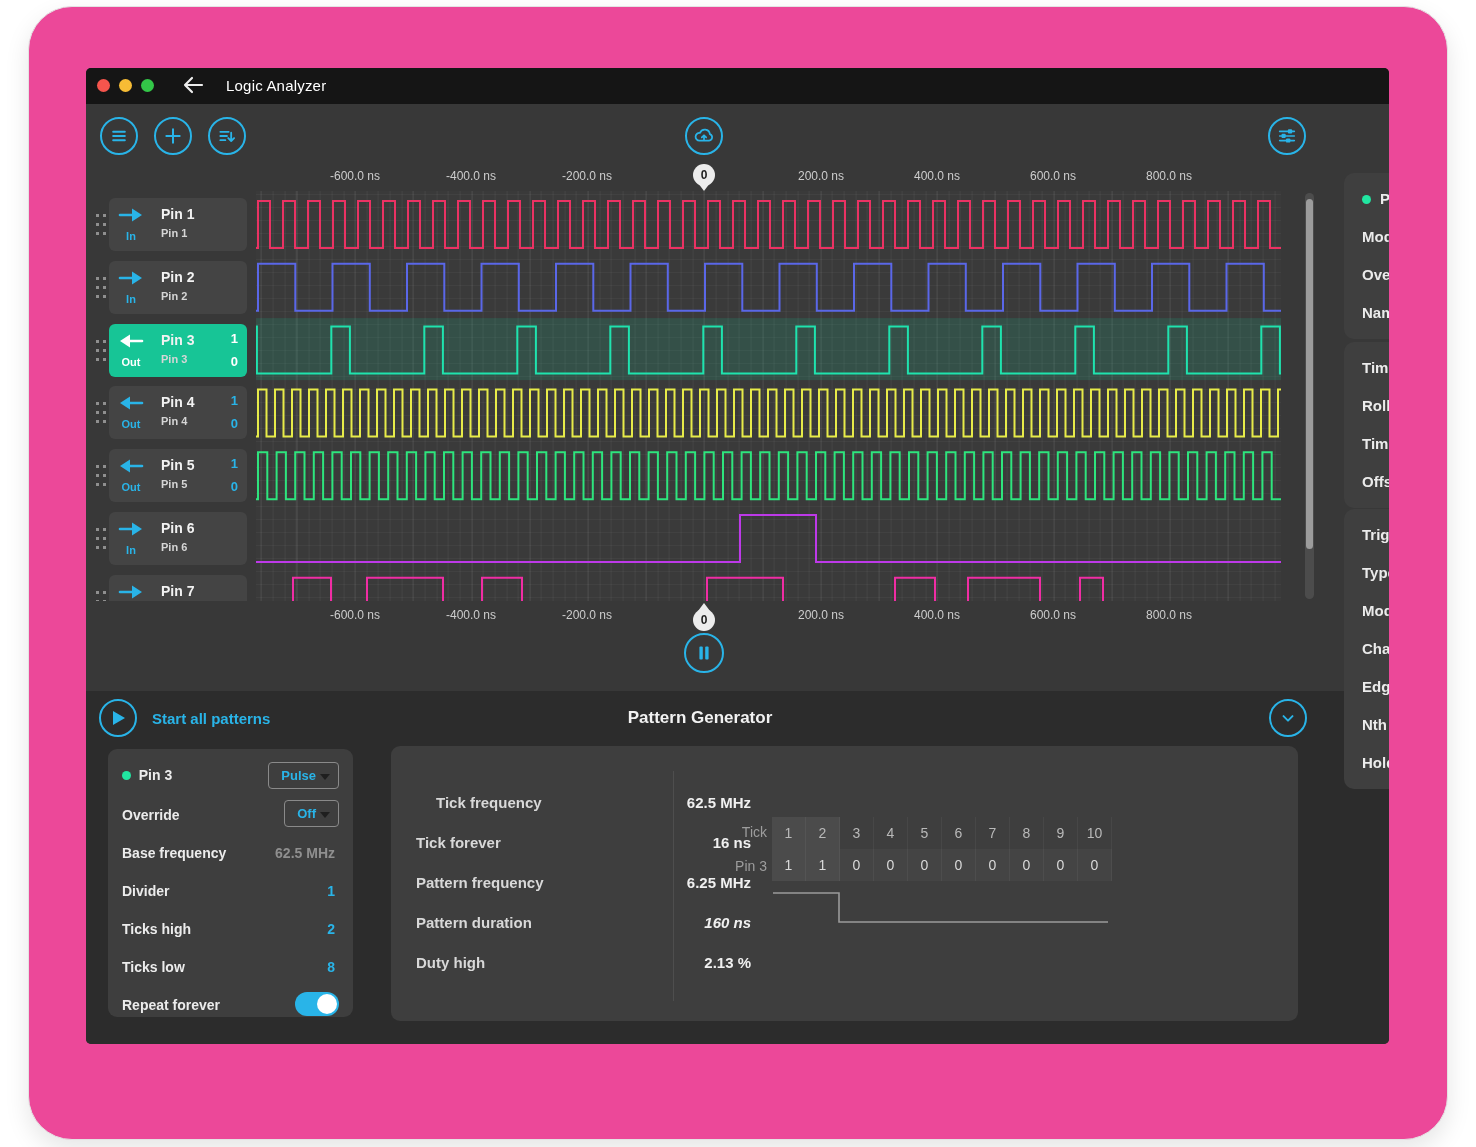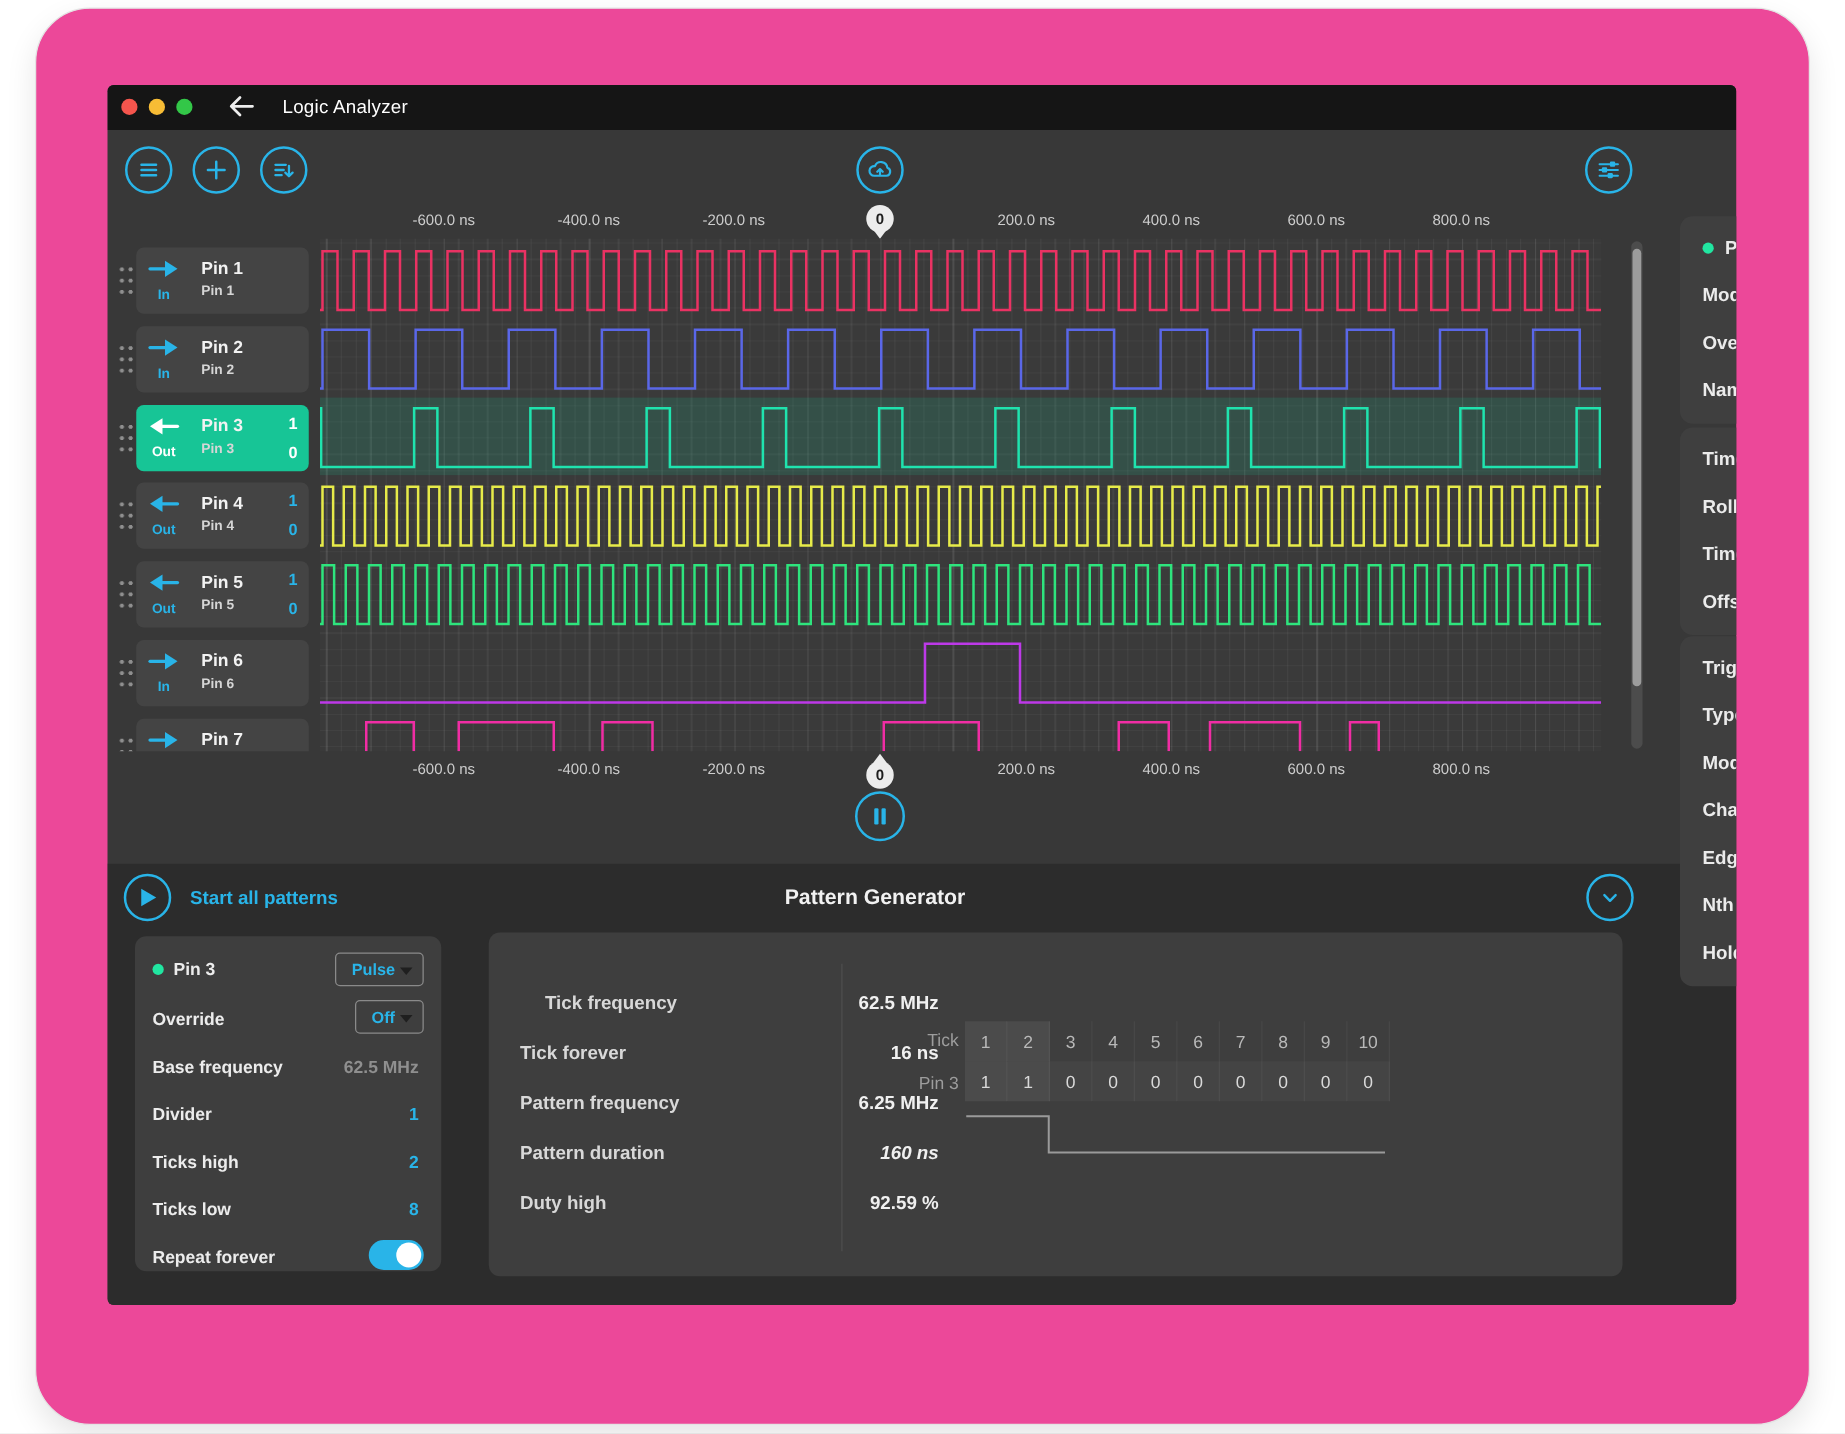--- a/index.html
+++ b/index.html
@@ -328,21 +328,21 @@
         <div id="pg-stats">
             <div class="stat-lbl" style="top: 48px; margin-left: 20px;">Tick frequency</div>
             <div class="stat-val" style="top: 48px;">62.5 MHz</div>
             <div class="stat-lbl" style="top: 88px;">Tick forever</div>
             <div class="stat-val" style="top: 88px;">16 ns</div>
             <div class="stat-lbl" style="top: 128px;">Pattern frequency</div>
             <div class="stat-val" style="top: 128px;">6.25 MHz</div>
             <div class="stat-lbl" style="top: 168px;">Pattern duration</div>
             <div class="stat-val" style="top: 168px; font-style: italic;">160 ns</div>
             <div class="stat-lbl" style="top: 208px;">Duty high</div>
-            <div class="stat-val" style="top: 208px;">92.59 %</div>
+            <div class="stat-val" style="top: 208px;">2.13 %</div>
           </div>
         <div class="mid-divider"></div>
         <div class="tt-lbl" style="left:316px;top:78px">Tick</div>
         <div class="tt-lbl" style="left:316px;top:112px">Pin 3</div>
         <div id="tick-cells">
             <div class="tt-cell hi" style="left: 381px; top: 71px; color: rgb(185, 185, 185);">1</div>
             <div class="tt-cell hi" style="left: 381px; top: 103px;">1</div>
             <div class="tt-cell hi" style="left: 415px; top: 71px; color: rgb(185, 185, 185);">2</div>
             <div class="tt-cell hi" style="left: 415px; top: 103px;">1</div>
             <div class="tt-cell" style="left: 449px; top: 71px; color: rgb(185, 185, 185);">3</div>

